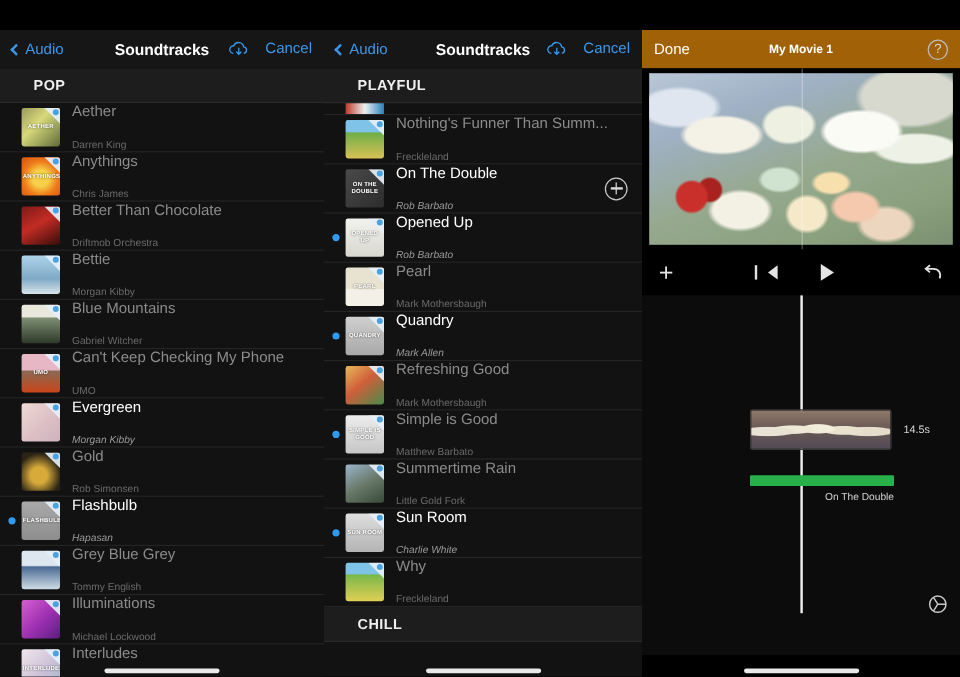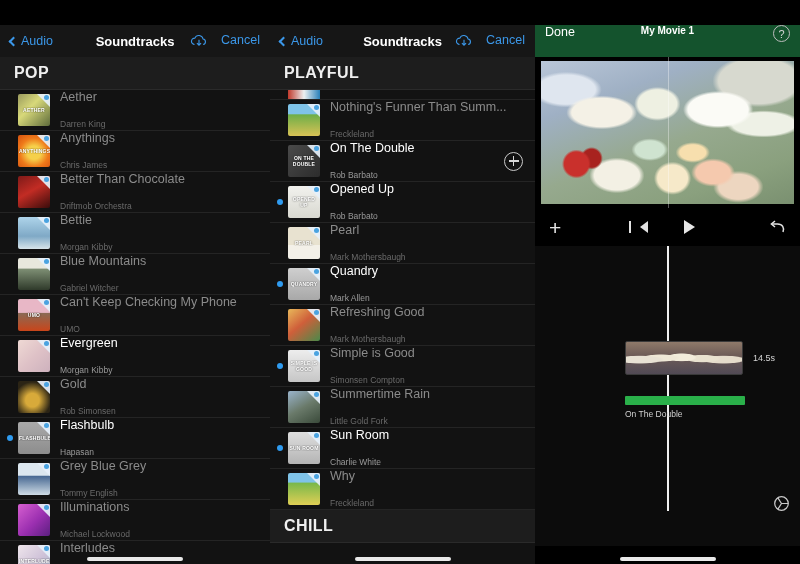--- a/index.html
+++ b/index.html
@@ -51,24 +51,24 @@
     margin-left: auto; display: flex; align-items: flex-start; gap: 12px;
     position: relative; z-index: 2;
   }
   .cloud-dl { width: 20px; height: 16px; cursor: pointer; }
   .nav-cancel { color: #3b97e8; font-size: 12.5px; cursor: pointer; }
 
   
   .section-header {
     background: #1d1d1d;
     color: #efefef;
-    font-size: 16px;
+    font-size: 12px;
     font-weight: bold;
     letter-spacing: .4px;
-    padding: 7px 0 7px 14px;
+    padding: 7px 0 7px 28px;
     border-bottom: 1px solid #2a2a2a;
   }
   .section-header.chill { background: #1d1d1d; }
 
   
   .tracklist { background: #121212; }
   .track {
     position: relative;
     display: flex; align-items: center;
     height: 41px;
@@ -111,21 +111,21 @@
   .meta { margin-left: 10px; min-width: 0; flex: 1; }
   .t-title {
     font-size: 12.5px; color: #8b8b8b; line-height: 14px;
     white-space: nowrap; overflow: hidden; text-overflow: ellipsis;
   }
   .track.active .t-title { color: #ffffff; }
   .t-artist {
     font-size: 8.5px; color: #6a6a6a; line-height: 12px; margin-top: 14px;
     white-space: nowrap; overflow: hidden; text-overflow: ellipsis;
   }
-  .track.active .t-artist { color: #9a9a9a; }
+  .track.active .t-artist { color: #9a9a9a; font-style: italic; }
   .add-btn {
     margin-left: auto; margin-right: 12px;
     width: 19px; height: 19px; border-radius: 50%;
     border: 1.4px solid #c9c9c9;
     position: relative; cursor: pointer; flex: 0 0 auto;
   }
   .add-btn:before, .add-btn:after {
     content: ""; position: absolute; background: #d8d8d8;
   }
   .add-btn:before { left: 3.5px; right: 3.5px; top: 7.6px; height: 1.5px; }
@@ -133,22 +133,22 @@
 
   
   .home-ind {
     position: absolute; bottom: 3px; left: 50%;
     transform: translateX(-50%);
     width: 96px; height: 4px; border-radius: 3px; background: #e9e9e9;
   }
 
   
   .editor-nav {
-    height: 32px; display: flex; 
-    padding: 0 10px; position: relative; background: #14532d;
+    height: 32px; display: flex; align-items: center;
+    padding: 0 10px; position: relative; background: #a16207;
   }
   .editor-done { color: #fff; font-size: 12.5px; cursor: pointer; }
   .editor-title {
     position: absolute; left: 0; right: 0; text-align: center;
     color: #fff; font-size: 10px; font-weight: bold; pointer-events: none;
   }
   .help-btn {
     margin-left: auto; width: 17px; height: 17px; border-radius: 50%;
     border: 1.3px solid #bdbdbd; color: #d6d6d6; font-size: 11px;
     display: flex; align-items: center; justify-content: center;
@@ -214,21 +214,21 @@
     border-left: 11px solid #e6e6e6;
     border-top: 7px solid transparent;
     border-bottom: 7px solid transparent;
   }
   .ctrl-undo {
     margin-left: auto; cursor: pointer; color:#e2e2e2;
   }
 
   .timeline {
     position: relative; flex: 1; background: #0c0c0c;
-    height: 300px; overflow: hidden;
+    height: 300px; overflow: hidden; text-align: right;
   }
   .playhead {
     position: absolute; left: 50%; top: 0; bottom: 35px; width: 2px;
     background: #f0f0f0; transform: translateX(-1px); cursor: pointer;
   }
   .clip-row {
     position: absolute; top: 95px; left: 90px;
     display: flex; align-items: center;
   }
   .video-clip {
@@ -508,21 +508,21 @@
         </div>
         <div class="track">
           <div class="dot"></div>
           <div class="art" style="background: linear-gradient(rgb(237, 237, 237), rgb(198, 198, 198));">
             <div class="arttext">SIMPLE IS GOOD</div>
             <div class="badge"></div>
             <div class="badge-dot"></div>
           </div>
           <div class="meta">
             <div class="t-title">Simple is Good</div>
-            <div class="t-artist">Simonsen Compton</div>
+            <div class="t-artist">Matthew Barbato</div>
           </div>
         </div>
         <div class="track">
           <div class="art" style="background: linear-gradient(150deg, rgb(154, 180, 204), rgb(106, 122, 106) 50%, rgb(58, 74, 58));">
             <div class="badge"></div>
             <div class="badge-dot"></div>
           </div>
           <div class="meta">
             <div class="t-title">Summertime Rain</div>
             <div class="t-artist">Little Gold Fork</div>

